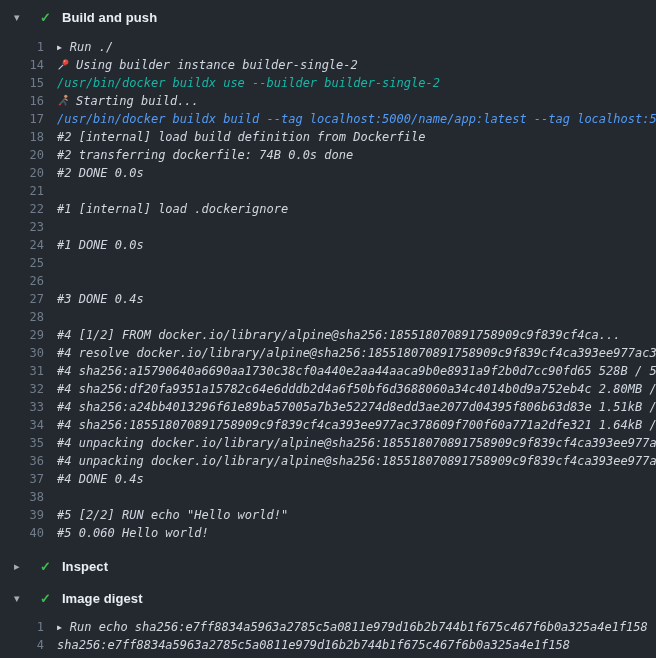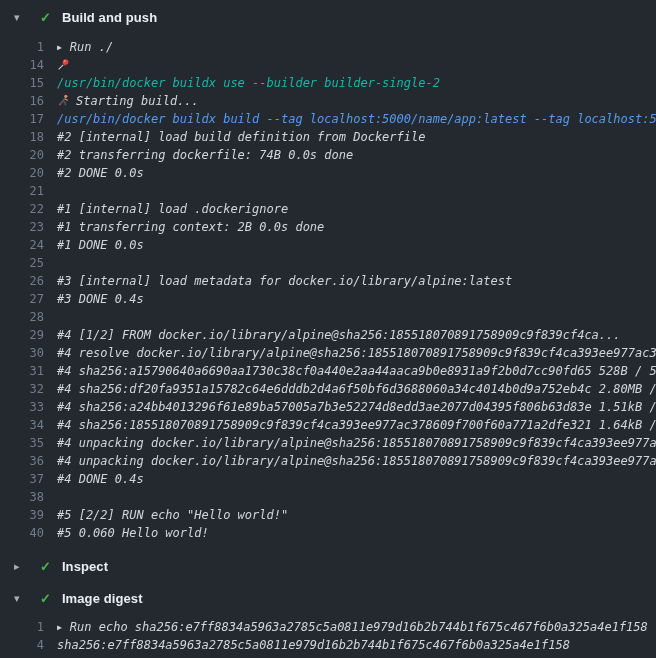--- a/index.html
+++ b/index.html
@@ -64,39 +64,39 @@
       <span class="check" style="color: rgb(63, 185, 80);">✓</span>
       <span class="section-title">Build and push</span>
     </div>
     <div class="log-block">
       <div class="log-row"><span class="line-num">1</span><span class="line-text"><span class="run-arrow">▶</span><span class="log-line-text">Run ./</span></span></div>
       <div class="log-row"><span class="line-num">14</span><span class="line-text"><span class="emoji"><svg viewBox="0 0 16 16" xmlns="http://www.w3.org/2000/svg">
               <path d="M7.6 8.4 L2 14" stroke="#c7ced6" stroke-width="1.3" fill="none"></path>
               <path d="M6.2 6.2 L9.8 9.8 L11.2 8.4 L7.6 4.8 Z" fill="#b23c34"></path>
               <circle cx="10.6" cy="5" r="3.4" fill="#e0443a"></circle>
               <circle cx="9.4" cy="3.9" r="1.1" fill="#f0928b"></circle>
-            </svg></span></span></div>
+            </svg></span><span class="log-line-text">Using builder instance builder-single-2</span></span></div>
       <div class="log-row"><span class="line-num">15</span><span class="line-text" style="color: #14b8a6;">/usr/bin/docker buildx use --builder builder-single-2</span></div>
       <div class="log-row"><span class="line-num">16</span><span class="line-text"><span class="emoji"><svg viewBox="0 0 16 16" xmlns="http://www.w3.org/2000/svg">
               <circle cx="10.8" cy="2.8" r="2" fill="#d7905f"></circle>
               <path d="M9.8 5.4 L7 8.8 L3.6 12.6" stroke="#4a5864" stroke-width="2.2" fill="none"></path>
               <path d="M9.8 5.8 L13 8" stroke="#d7905f" stroke-width="1.6" fill="none"></path>
               <path d="M7.2 8.6 L10.2 11 L10.6 14" stroke="#4a5864" stroke-width="2" fill="none"></path>
               <rect x="2.2" y="12.2" width="2.6" height="1.6" fill="#c23b3b"></rect>
             </svg></span><span class="log-line-text">Starting build...</span></span></div>
       <div class="log-row"><span class="line-num">17</span><span class="line-text" style="color: rgb(83, 155, 245);">/usr/bin/docker buildx build --tag localhost:5000/name/app:latest --tag localhost:50</span></div>
       <div class="log-row"><span class="line-num">18</span><span class="line-text">#2 [internal] load build definition from Dockerfile</span></div>
       <div class="log-row"><span class="line-num">20</span><span class="line-text">#2 transferring dockerfile: 74B 0.0s done</span></div>
       <div class="log-row"><span class="line-num">20</span><span class="line-text">#2 DONE 0.0s</span></div>
       <div class="log-row"><span class="line-num">21</span><span class="line-text"></span></div>
       <div class="log-row"><span class="line-num">22</span><span class="line-text">#1 [internal] load .dockerignore</span></div>
-      <div class="log-row"><span class="line-num">23</span><span class="line-text">#1 transferring context: 2B 0.0s done</span></div>
+      <div class="log-row"><span class="line-num">23</span></div>
       <div class="log-row"><span class="line-num">24</span><span class="line-text">#1 DONE 0.0s</span></div>
       <div class="log-row"><span class="line-num">25</span><span class="line-text"></span></div>
-      <div class="log-row"><span class="line-num">26</span><span class="line-text">#3 [internal] load metadata for docker.io/library/alpine:latest</span></div>
+      <div class="log-row"><span class="line-num">26</span></div>
       <div class="log-row"><span class="line-num">27</span><span class="line-text">#3 DONE 0.4s</span></div>
       <div class="log-row"><span class="line-num">28</span><span class="line-text"></span></div>
       <div class="log-row"><span class="line-num">29</span><span class="line-text">#4 [1/2] FROM docker.io/library/alpine@sha256:185518070891758909c9f839cf4ca...</span></div>
       <div class="log-row"><span class="line-num">30</span><span class="line-text">#4 resolve docker.io/library/alpine@sha256:185518070891758909c9f839cf4ca393ee977ac3</span></div>
       <div class="log-row"><span class="line-num">31</span><span class="line-text">#4 sha256:a15790640a6690aa1730c38cf0a440e2aa44aaca9b0e8931a9f2b0d7cc90fd65 528B / 5</span></div>
       <div class="log-row"><span class="line-num">32</span><span class="line-text">#4 sha256:df20fa9351a15782c64e6dddb2d4a6f50bf6d3688060a34c4014b0d9a752eb4c 2.80MB /</span></div>
       <div class="log-row"><span class="line-num">33</span><span class="line-text">#4 sha256:a24bb4013296f61e89ba57005a7b3e52274d8edd3ae2077d04395f806b63d83e 1.51kB /</span></div>
       <div class="log-row"><span class="line-num">34</span><span class="line-text">#4 sha256:185518070891758909c9f839cf4ca393ee977ac378609f700f60a771a2dfe321 1.64kB /</span></div>
       <div class="log-row"><span class="line-num">35</span><span class="line-text">#4 unpacking docker.io/library/alpine@sha256:185518070891758909c9f839cf4ca393ee977a</span></div>
       <div class="log-row"><span class="line-num">36</span><span class="line-text">#4 unpacking docker.io/library/alpine@sha256:185518070891758909c9f839cf4ca393ee977a</span></div>

